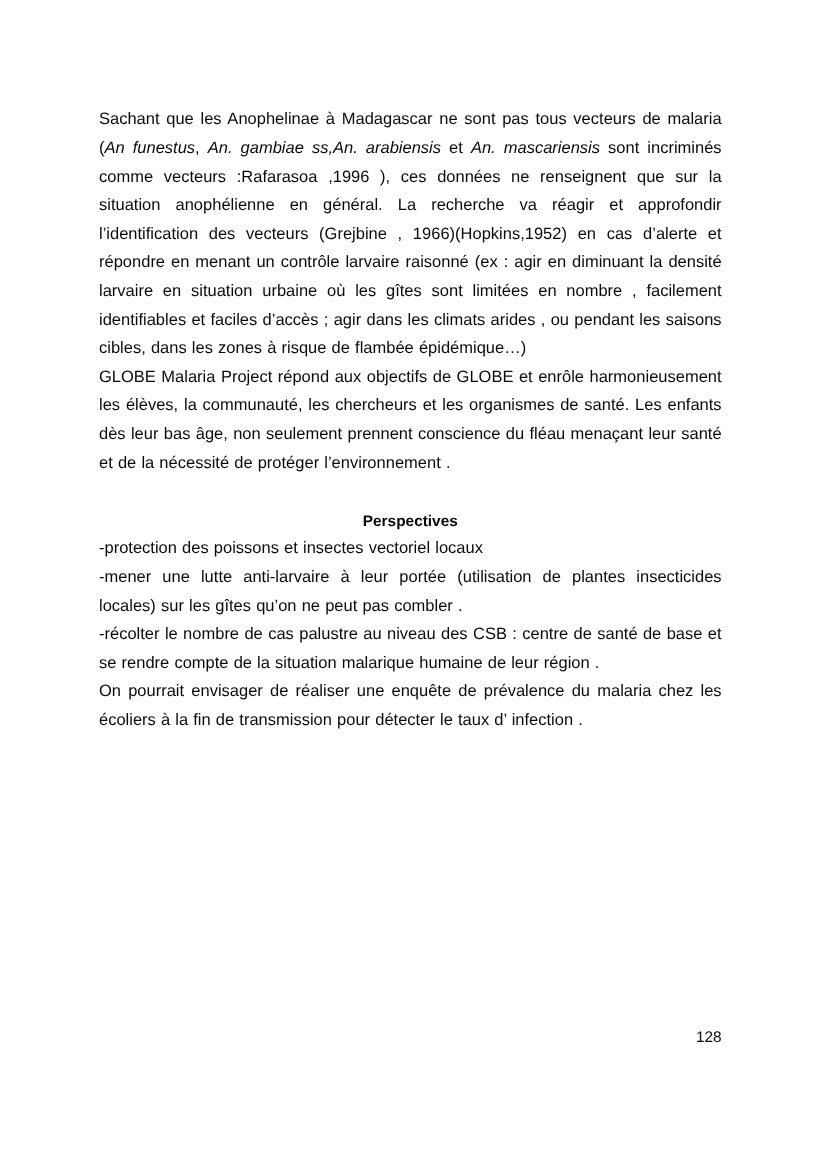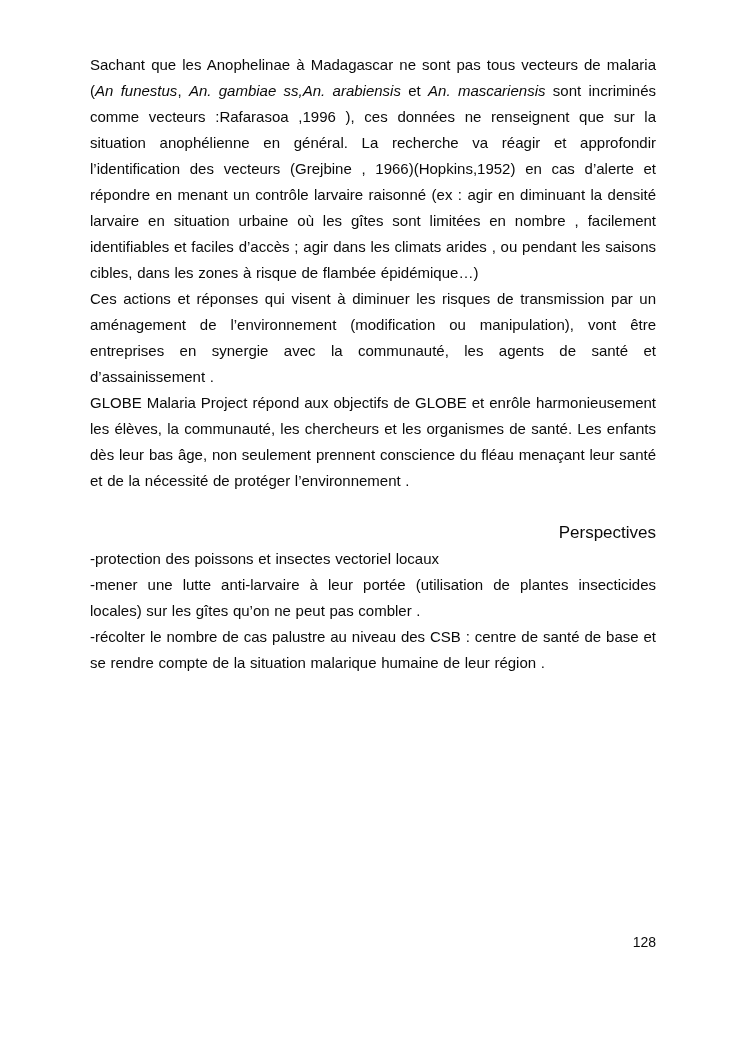--- a/index.html
+++ b/index.html
@@ -12,67 +12,67 @@
     height: 1053px;
     font-family: "Liberation Sans", sans-serif;
     color: #0a0a0a;
     position: relative;
     overflow: hidden;
   }
   .page {
     box-sizing: border-box;
     width: 744px;
     height: 771px;
-    padding: 52px 88px 0 90px;
+    padding: 96px 88px 0 90px;
     position: relative;
   }
   .para {
     margin: 0;
     font-size: 15px;
     line-height: 26px;
     text-align: justify;
     word-spacing: 0.5px;
   }
   .italic {
     font-style: italic;
   }
   .heading {
     margin: 26px 0 0 0;
-    font-size: 17px;
+    font-size: 14px;
     line-height: 26px;
-    font-weight: normal;
-    text-align: right;
+    font-weight: bold;
+    text-align: center;
   }
   .page-number {
     position: absolute;
     top: 932px;
     right: 88px;
     font-size: 14px;
     line-height: 20px;
     color: #0a0a0a;
   }
 </style>
 </head>
 <body>
 
 <div class="page">
 
   <p class="para"><span>Sachant que les Anophelinae à Madagascar ne sont pas tous vecteurs de malaria (</span><span class="italic">An funestus</span><span>, </span><span class="italic">An. gambiae ss,An. arabiensis</span><span> et </span><span class="italic">An. mascariensis</span><span> sont incriminés comme vecteurs :Rafarasoa ,1996 ), ces données ne renseignent que sur la situation anophélienne en général. La recherche va réagir et approfondir l’identification des vecteurs (Grejbine , 1966)(Hopkins,1952) en cas d’alerte et répondre en menant un contrôle larvaire raisonné (ex : agir en diminuant la densité larvaire en situation urbaine où les gîtes sont limitées en nombre , facilement identifiables et faciles d’accès ; agir dans les climats arides , ou pendant les saisons cibles, dans les zones à risque de flambée épidémique…)</span></p>
 
-  <p class="para">Ces actions et réponses qui visent à diminuer les risques de transmission par un aménagement de l’environnement (modification ou manipulation), vont être entreprises en synergie avec la communauté, les agents de santé et d’assainissement .</p>
 
   <p class="para">GLOBE Malaria Project répond aux objectifs de GLOBE et enrôle harmonieusement les élèves, la communauté, les chercheurs et les organismes de santé. Les enfants dès leur bas âge, non seulement prennent conscience du fléau menaçant leur santé et de la nécessité de protéger l’environnement .</p>
 
 
   <h2 class="heading">Perspectives</h2>
 
 
 
   <p class="para">-protection des poissons et insectes vectoriel locaux</p>
 
   <p class="para">-mener une lutte anti-larvaire à leur portée (utilisation de plantes insecticides locales) sur les gîtes qu’on ne peut pas combler .</p>
 
   <p class="para">-récolter le nombre de cas palustre au niveau des CSB : centre de santé de base et se rendre compte de la situation malarique humaine de leur région .</p>
 
+  <p class="para">On pourrait envisager de réaliser une enquête de prévalence du malaria chez les écoliers à la fin de transmission pour détecter le taux d’ infection .</p>
 
   <div class="page-number">128</div>
 
 </div>
 
 </body></html>

